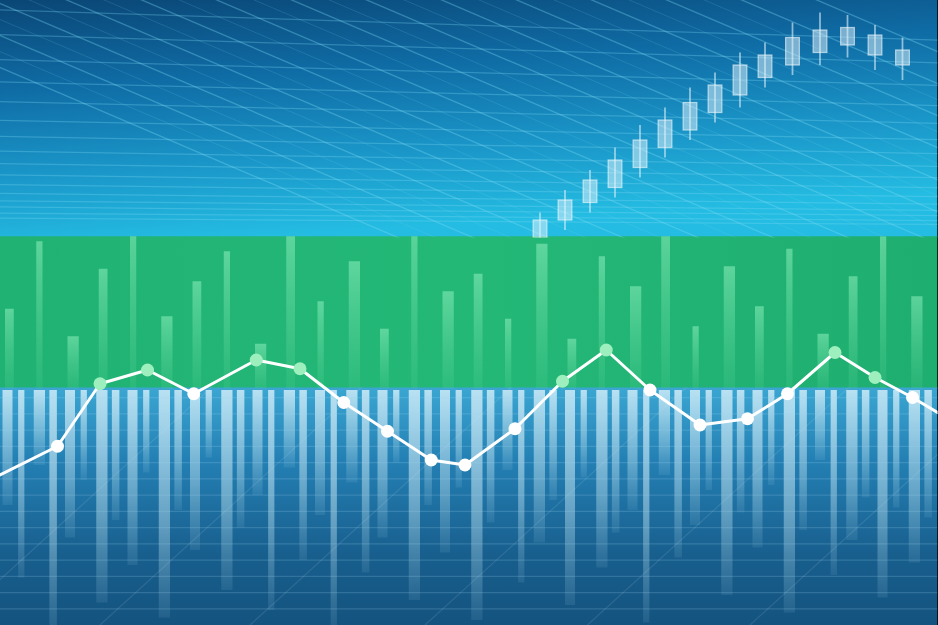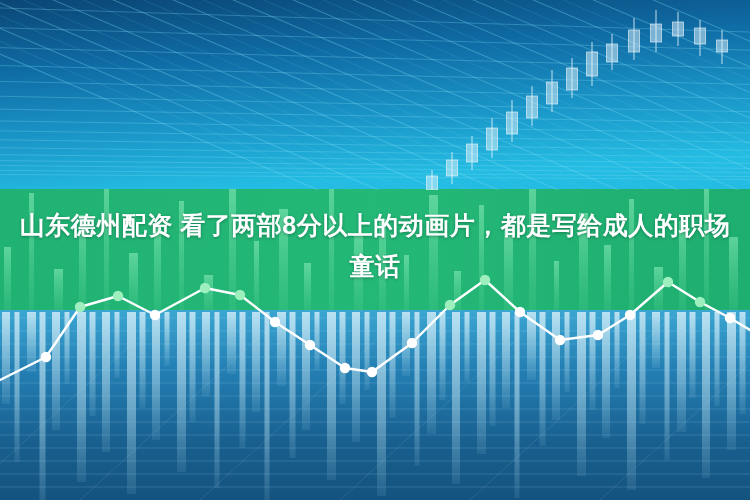--- a/index.html
+++ b/index.html
@@ -305,17 +305,14 @@
         <circle cx="520" cy="312" r="5.2" fill="#ffffff"></circle>
         <circle cx="560" cy="340" r="5.2" fill="#ffffff"></circle>
         <circle cx="598" cy="335" r="5.2" fill="#ffffff"></circle>
         <circle cx="630" cy="315" r="5.2" fill="#ffffff"></circle>
         <circle cx="668" cy="282" r="5.2" fill="#9df0bd"></circle>
         <circle cx="700" cy="302" r="5.2" fill="#9df0bd"></circle>
         <circle cx="730" cy="318" r="5.2" fill="#ffffff"></circle>
       </g>
   </svg>
 
-  <div id="title-wrap">
-    <span id="title-text">山东德州配资 看了两部8分以上的动画片，都是写给成人的职场童话</span>
-  </div>
 
 </div>
 
 </body></html>

